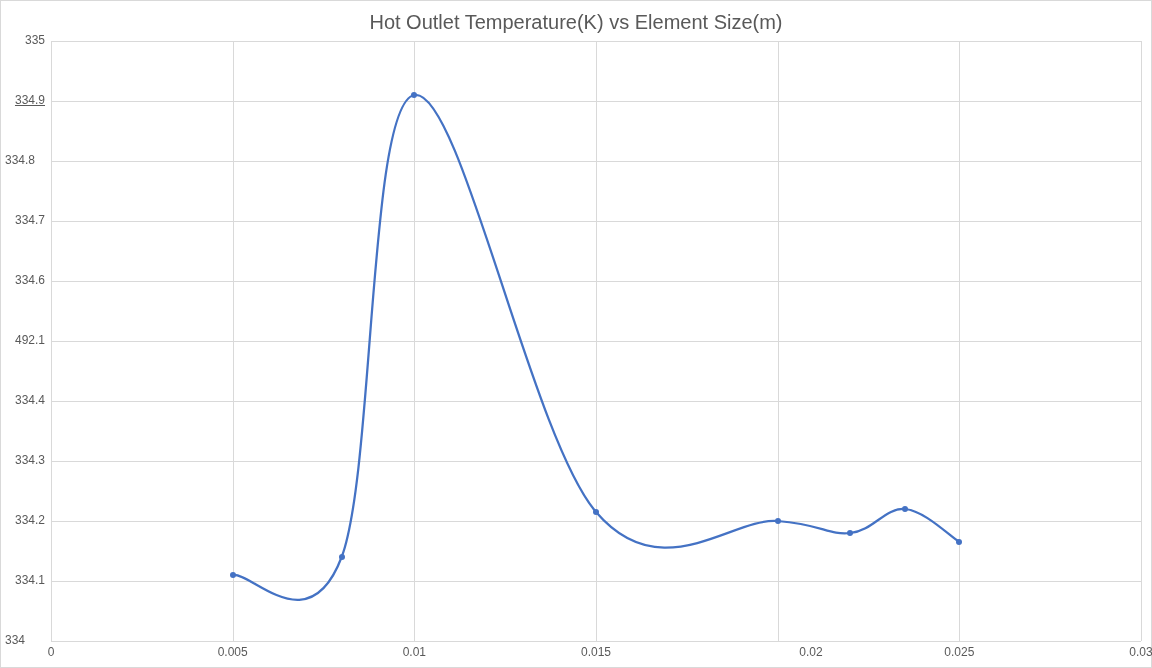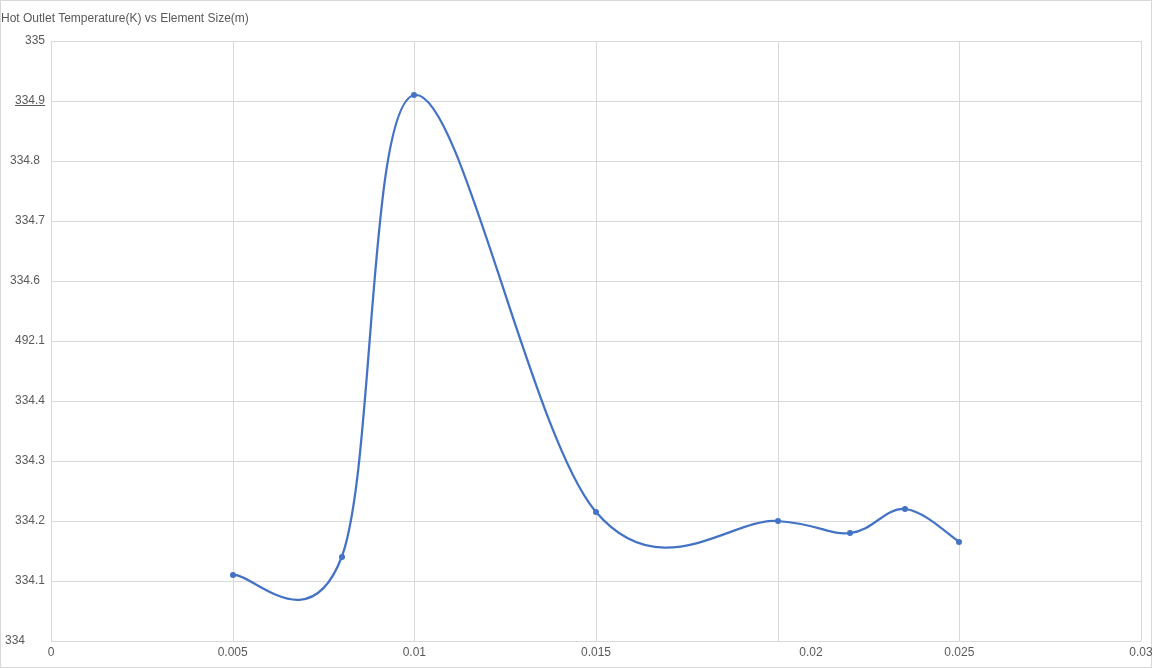--- a/index.html
+++ b/index.html
@@ -18,22 +18,22 @@
     height: 668px;
     border: 1px solid #d9d9d9;
     position: relative;
     background: #ffffff;
   }
   .chart-title {
     position: absolute;
     top: 10px;
     left: 0;
     right: 0;
-    text-align: left;
-    font-size: 12px;
+    text-align: center;
+    font-size: 20px;
     color: #595959;
   }
   .plot-area {
     position: absolute;
     
   }
   .gridline {
     position: absolute;
     background: #d9d9d9;
   }
@@ -73,25 +73,25 @@
       <div class="tick-label" style="left: -46px; top: 532px; text-align: right; width: 40px;">334.1</div>
       <div class="gridline" style="left: 0px; top: 480px; width: 1090px; height: 1px;"></div>
       <div class="tick-label" style="left: -46px; top: 472px; text-align: right; width: 40px;">334.2</div>
       <div class="gridline" style="left: 0px; top: 420px; width: 1090px; height: 1px;"></div>
       <div class="tick-label" style="left: -46px; top: 412px; text-align: right; width: 40px;">334.3</div>
       <div class="gridline" style="left: 0px; top: 360px; width: 1090px; height: 1px;"></div>
       <div class="tick-label" style="left: -46px; top: 352px; text-align: right; width: 40px;">334.4</div>
       <div class="gridline" style="left: 0px; top: 300px; width: 1090px; height: 1px;"></div>
       <div class="tick-label" style="left: -46px; top: 292px; text-align: right; width: 40px;">492.1</div>
       <div class="gridline" style="left: 0px; top: 240px; width: 1090px; height: 1px;"></div>
-      <div class="tick-label" style="left: -46px; top: 232px; text-align: center; width: 40px;">334.6</div>
+      <div class="tick-label" style="left: -46px; top: 232px; text-align: right; width: 40px;">334.6</div>
       <div class="gridline" style="left: 0px; top: 180px; width: 1090px; height: 1px;"></div>
       <div class="tick-label" style="left: -46px; top: 172px; text-align: right; width: 40px;">334.7</div>
       <div class="gridline" style="left: 0px; top: 120px; width: 1090px; height: 1px;"></div>
-      <div class="tick-label" style="left: -46px; top: 112px; text-align: center; width: 40px;">334.8</div>
+      <div class="tick-label" style="left: -46px; top: 112px; text-align: left; width: 40px;">334.8</div>
       <div class="gridline" style="left: 0px; top: 60px; width: 1090px; height: 1px;"></div>
       <div class="tick-label" style="left: -46px; top: 52px; text-align: right; width: 40px; text-decoration: underline;">334.9</div>
       <div class="gridline" style="left: 0px; top: 0px; width: 1090px; height: 1px;"></div>
       <div class="tick-label" style="left: -46px; top: -8px; text-align: right; width: 40px;">335</div>
       <div class="gridline" style="top: 0px; left: 0px; height: 600px; width: 1px;"></div>
       <div class="tick-label" style="top: 604px; left: -30px; width: 60px; text-align: center;">0</div>
       <div class="gridline" style="top: 0px; left: 181.667px; height: 600px; width: 1px;"></div>
       <div class="tick-label" style="top: 604px; left: 151.667px; width: 60px; text-align: center;">0.005</div>
       <div class="gridline" style="top: 0px; left: 363.333px; height: 600px; width: 1px;"></div>
       <div class="tick-label" style="top: 604px; left: 333.333px; width: 60px; text-align: center;">0.01</div>

